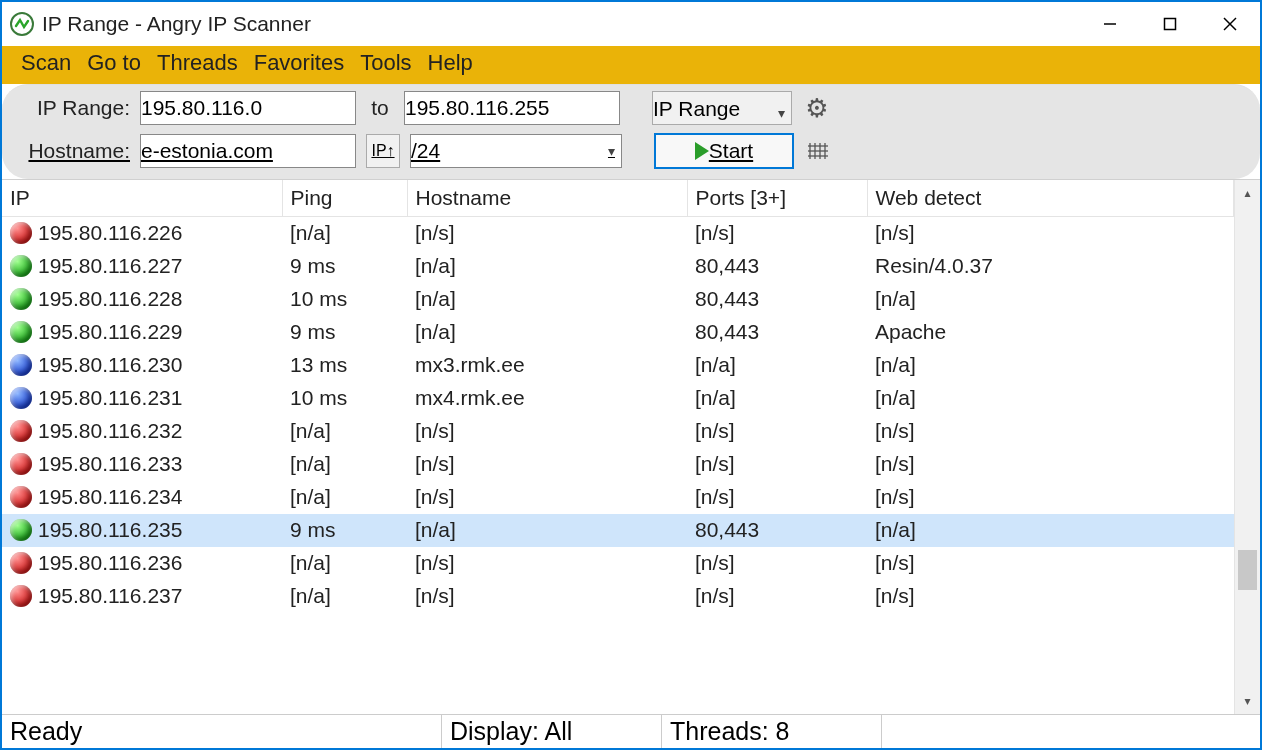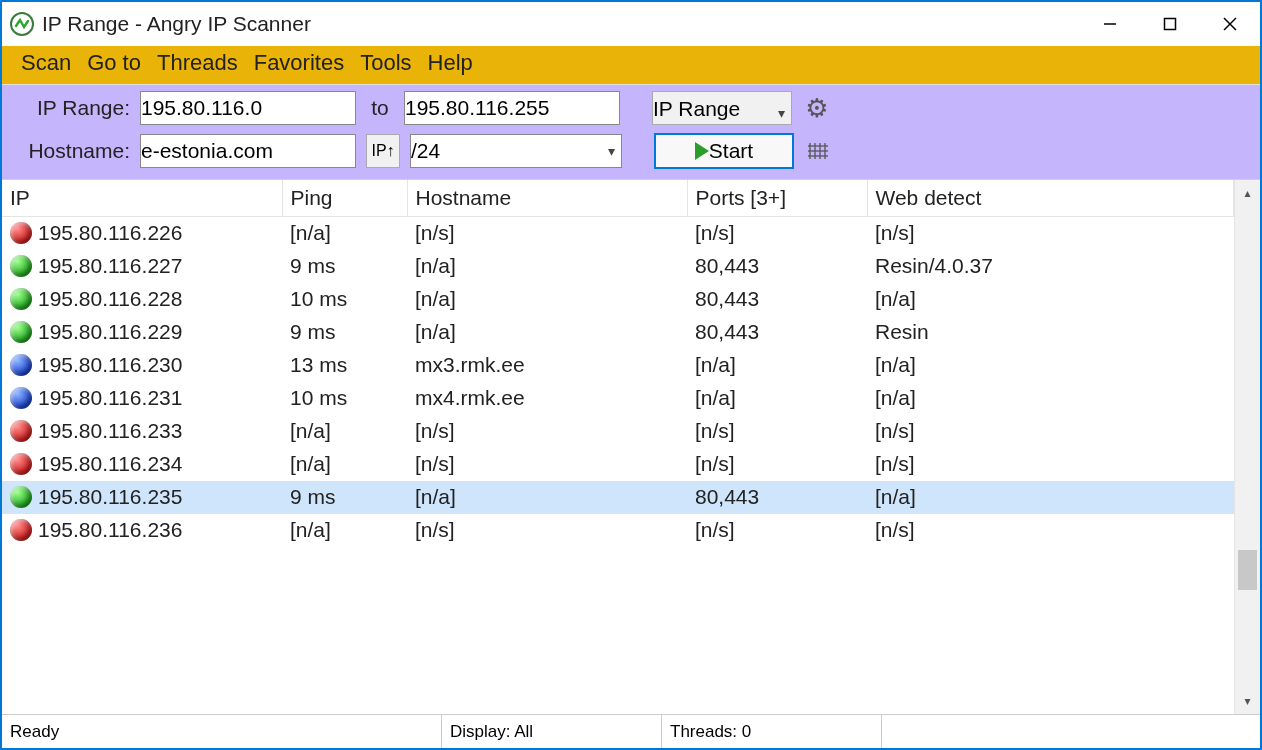--- a/index.html
+++ b/index.html
@@ -48,31 +48,32 @@
     display: flex;
     gap: 16px;
     padding: 4px 10px 8px 19px;
     font-size: 22px;
     color: #222;
     background: #eab308;
   }
   .menubar span { cursor: default; }
   
   .toolbar {
-    background: #c4b5fd;
+    background: #e5e5e5;
     border-top: 1px solid #e0e0e0;
     padding: 6px 10px 10px 10px;
+    border-radius: 26px;
   }
   .toolrow {
     display: flex;
     align-items: center;
     gap: 10px;
     margin-bottom: 8px;
   }
-  .toolrow:last-child { margin-bottom: 0; }
+  .toolrow:last-child { margin-bottom: 0; text-decoration: underline; }
   .lbl { font-size: 21px; color: #222; min-width: 118px; text-align: right; }
   .lbl.small { min-width: 28px; text-align: center; }
   input[type=text], .select {
     font-family: inherit;
     font-size: 21px;
     padding: 3px 0;
     border: 1px solid #888;
     background: #fff;
     height: 34px;
   }
@@ -179,21 +180,21 @@
   .vscroll .arrow.down { bottom: 0; }
   .vscroll .thumb {
     position: absolute; left: 3px; right: 3px;
     top: 370px; height: 40px;
     background: #c8c8c8;
   }
   
   .statusbar {
     display: flex;
     border-top: 1px solid #ccc;
-    font-size: 17px;
+    font-size: 25px;
     height: 34px;
   }
   .statusbar .cell {
     border-right: 1px solid #ccc;
     padding: 2px 8px;
     display:flex; align-items:center;
   }
   .statusbar .cell:nth-child(1){ width: 440px; }
   .statusbar .cell:nth-child(2){ width: 220px; }
   .statusbar .cell:nth-child(3){ width: 220px; }
@@ -346,21 +347,21 @@
             <tr>
               <td>
                 <div class="ip-cell">
                   <div class="orb green"></div>
                   <span>195.80.116.229</span>
                 </div>
               </td>
               <td>9 ms</td>
               <td>[n/a]</td>
               <td>80,443</td>
-              <td>Resin</td>
+              <td>Apache</td>
             </tr>
             <tr>
               <td>
                 <div class="ip-cell">
                   <div class="orb blue"></div>
                   <span>195.80.116.230</span>
                 </div>
               </td>
               <td>13 ms</td>
               <td>mx3.rmk.ee</td>
@@ -376,20 +377,32 @@
               </td>
               <td>10 ms</td>
               <td>mx4.rmk.ee</td>
               <td>[n/a]</td>
               <td>[n/a]</td>
             </tr>
             <tr>
               <td>
                 <div class="ip-cell">
                   <div class="orb red"></div>
+                  <span>195.80.116.232</span>
+                </div>
+              </td>
+              <td>[n/a]</td>
+              <td>[n/s]</td>
+              <td>[n/s]</td>
+              <td>[n/s]</td>
+            </tr>
+            <tr>
+              <td>
+                <div class="ip-cell">
+                  <div class="orb red"></div>
                   <span>195.80.116.233</span>
                 </div>
               </td>
               <td>[n/a]</td>
               <td>[n/s]</td>
               <td>[n/s]</td>
               <td>[n/s]</td>
             </tr>
             <tr>
               <td>
@@ -413,37 +426,49 @@
               <td>9 ms</td>
               <td>[n/a]</td>
               <td>80,443</td>
               <td>[n/a]</td>
             </tr>
             <tr>
               <td>
                 <div class="ip-cell">
                   <div class="orb red"></div>
                   <span>195.80.116.236</span>
+                </div>
+              </td>
+              <td>[n/a]</td>
+              <td>[n/s]</td>
+              <td>[n/s]</td>
+              <td>[n/s]</td>
+            </tr>
+            <tr>
+              <td>
+                <div class="ip-cell">
+                  <div class="orb red"></div>
+                  <span>195.80.116.237</span>
                 </div>
               </td>
               <td>[n/a]</td>
               <td>[n/s]</td>
               <td>[n/s]</td>
               <td>[n/s]</td>
             </tr>
           </tbody>
       </table>
     </div>
     <div class="vscroll">
       <div class="arrow up">▴</div>
       <div class="thumb"></div>
       <div class="arrow down">▾</div>
     </div>
   </div>
 
   <div class="statusbar">
     <div class="cell">Ready</div>
     <div class="cell">Display: All</div>
-    <div class="cell">Threads: 0</div>
+    <div class="cell">Threads: 8</div>
     <div class="cell"></div>
   </div>
 
 </div>
 
 </body></html>

